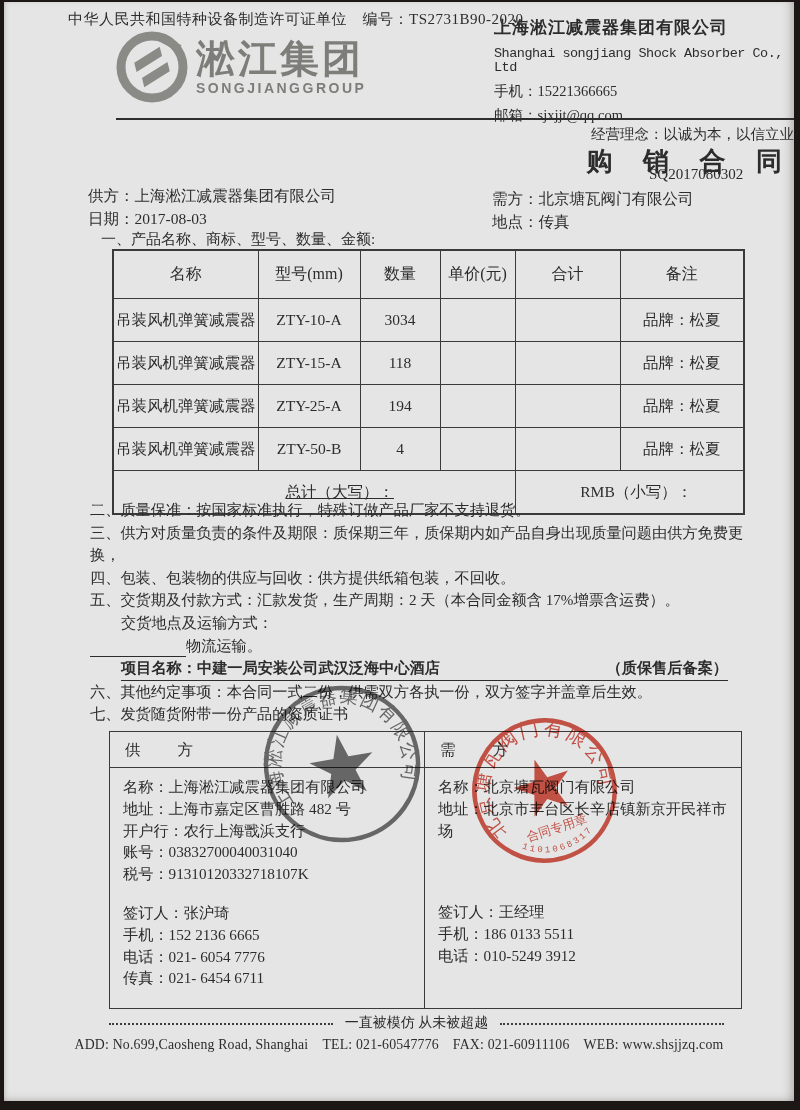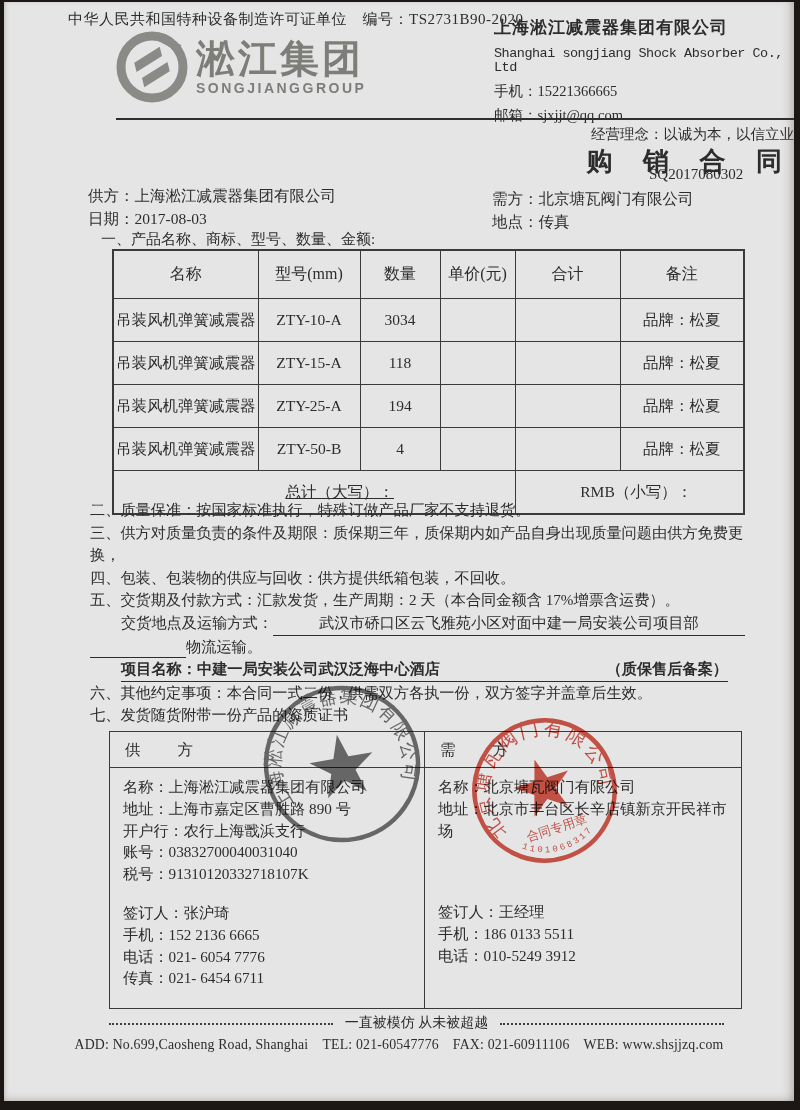--- a/index.html
+++ b/index.html
@@ -174,42 +174,41 @@
     </tbody>
   </table>
 
   <div class="abs clauses">
     <div>二、质量保准：按国家标准执行，特殊订做产品厂家不支持退货。</div>
     <div>三、供方对质量负责的条件及期限：质保期三年，质保期内如产品自身出现质量问题由供方免费更换，</div>
     <div>四、包装、包装物的供应与回收：供方提供纸箱包装，不回收。</div>
     <div>五、交货期及付款方式：汇款发货，生产周期：2 天（本合同金额含 17%增票含运费）。</div>
     <div class="ind row-flex">
       <span>交货地点及运输方式：</span>
-      <span class="u flex1">武汉市硚口区云飞雅苑小区对面中建一局安装公司项目部</span>
     </div>
     <div>
       <span class="blank-u"></span><span>物流运输。</span>
     </div>
     <div class="ind">
       <span class="proj">
         <span>项目名称：中建一局安装公司武汉泛海中心酒店</span>
         <span class="sp"></span>
         <span>（质保售后备案）</span>
       </span>
     </div>
     <div>六、其他约定事项：本合同一式二份，供需双方各执一份，双方签字并盖章后生效。</div>
     <div>七、发货随货附带一份产品的资质证书</div>
   </div>
 
   <div class="abs party-box">
     <div class="pcol left">
       <div class="phdr">供　　方</div>
       <div class="pbody">
         <div>名称：上海淞江减震器集团有限公司</div>
-        <div>地址：上海市嘉定区曹胜路 890 号</div>
+        <div>地址：上海市嘉定区曹胜路 482 号</div>
         <div>开户行：农行上海戬浜支行</div>
         <div>账号：03832700040031040</div>
         <div>税号：91310120332718107K</div>
         <div class="signer">签订人：张沪琦</div>
         <div>手机：152 2136 6665</div>
         <div>电话：021- 6054 7776</div>
         <div>传真：021- 6454 6711</div>
       </div>
     </div>
     <div class="pcol right">

